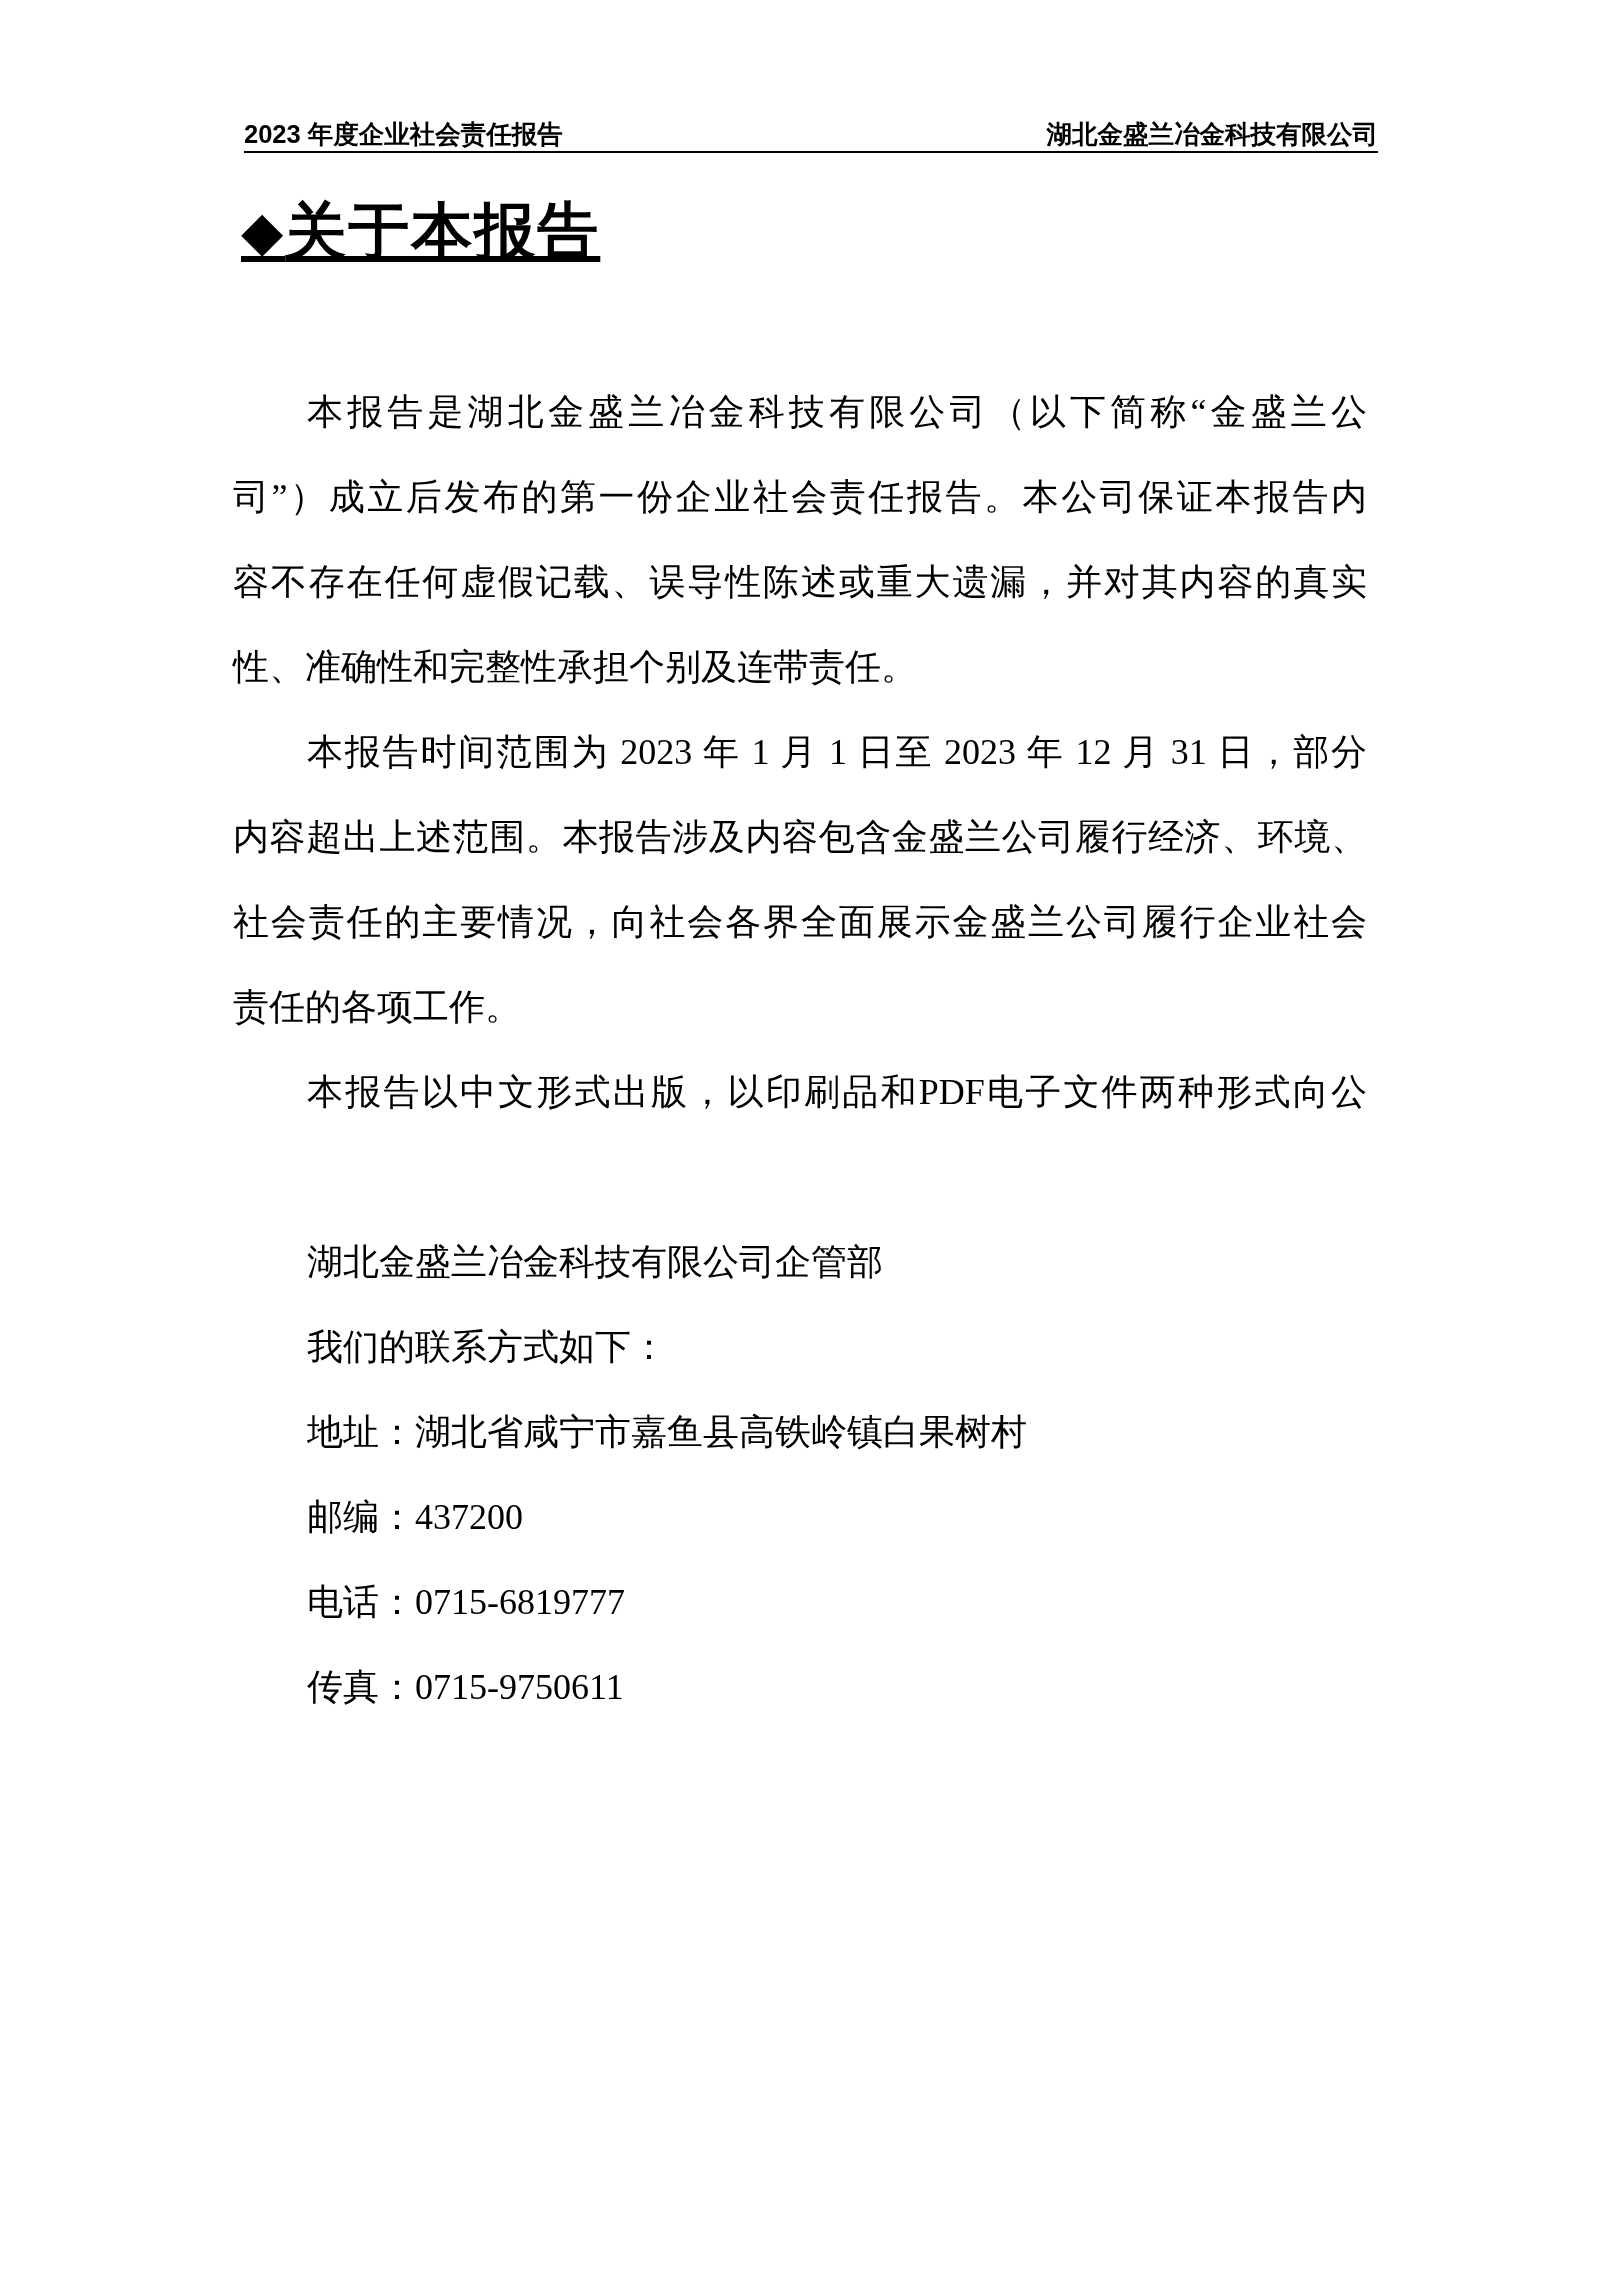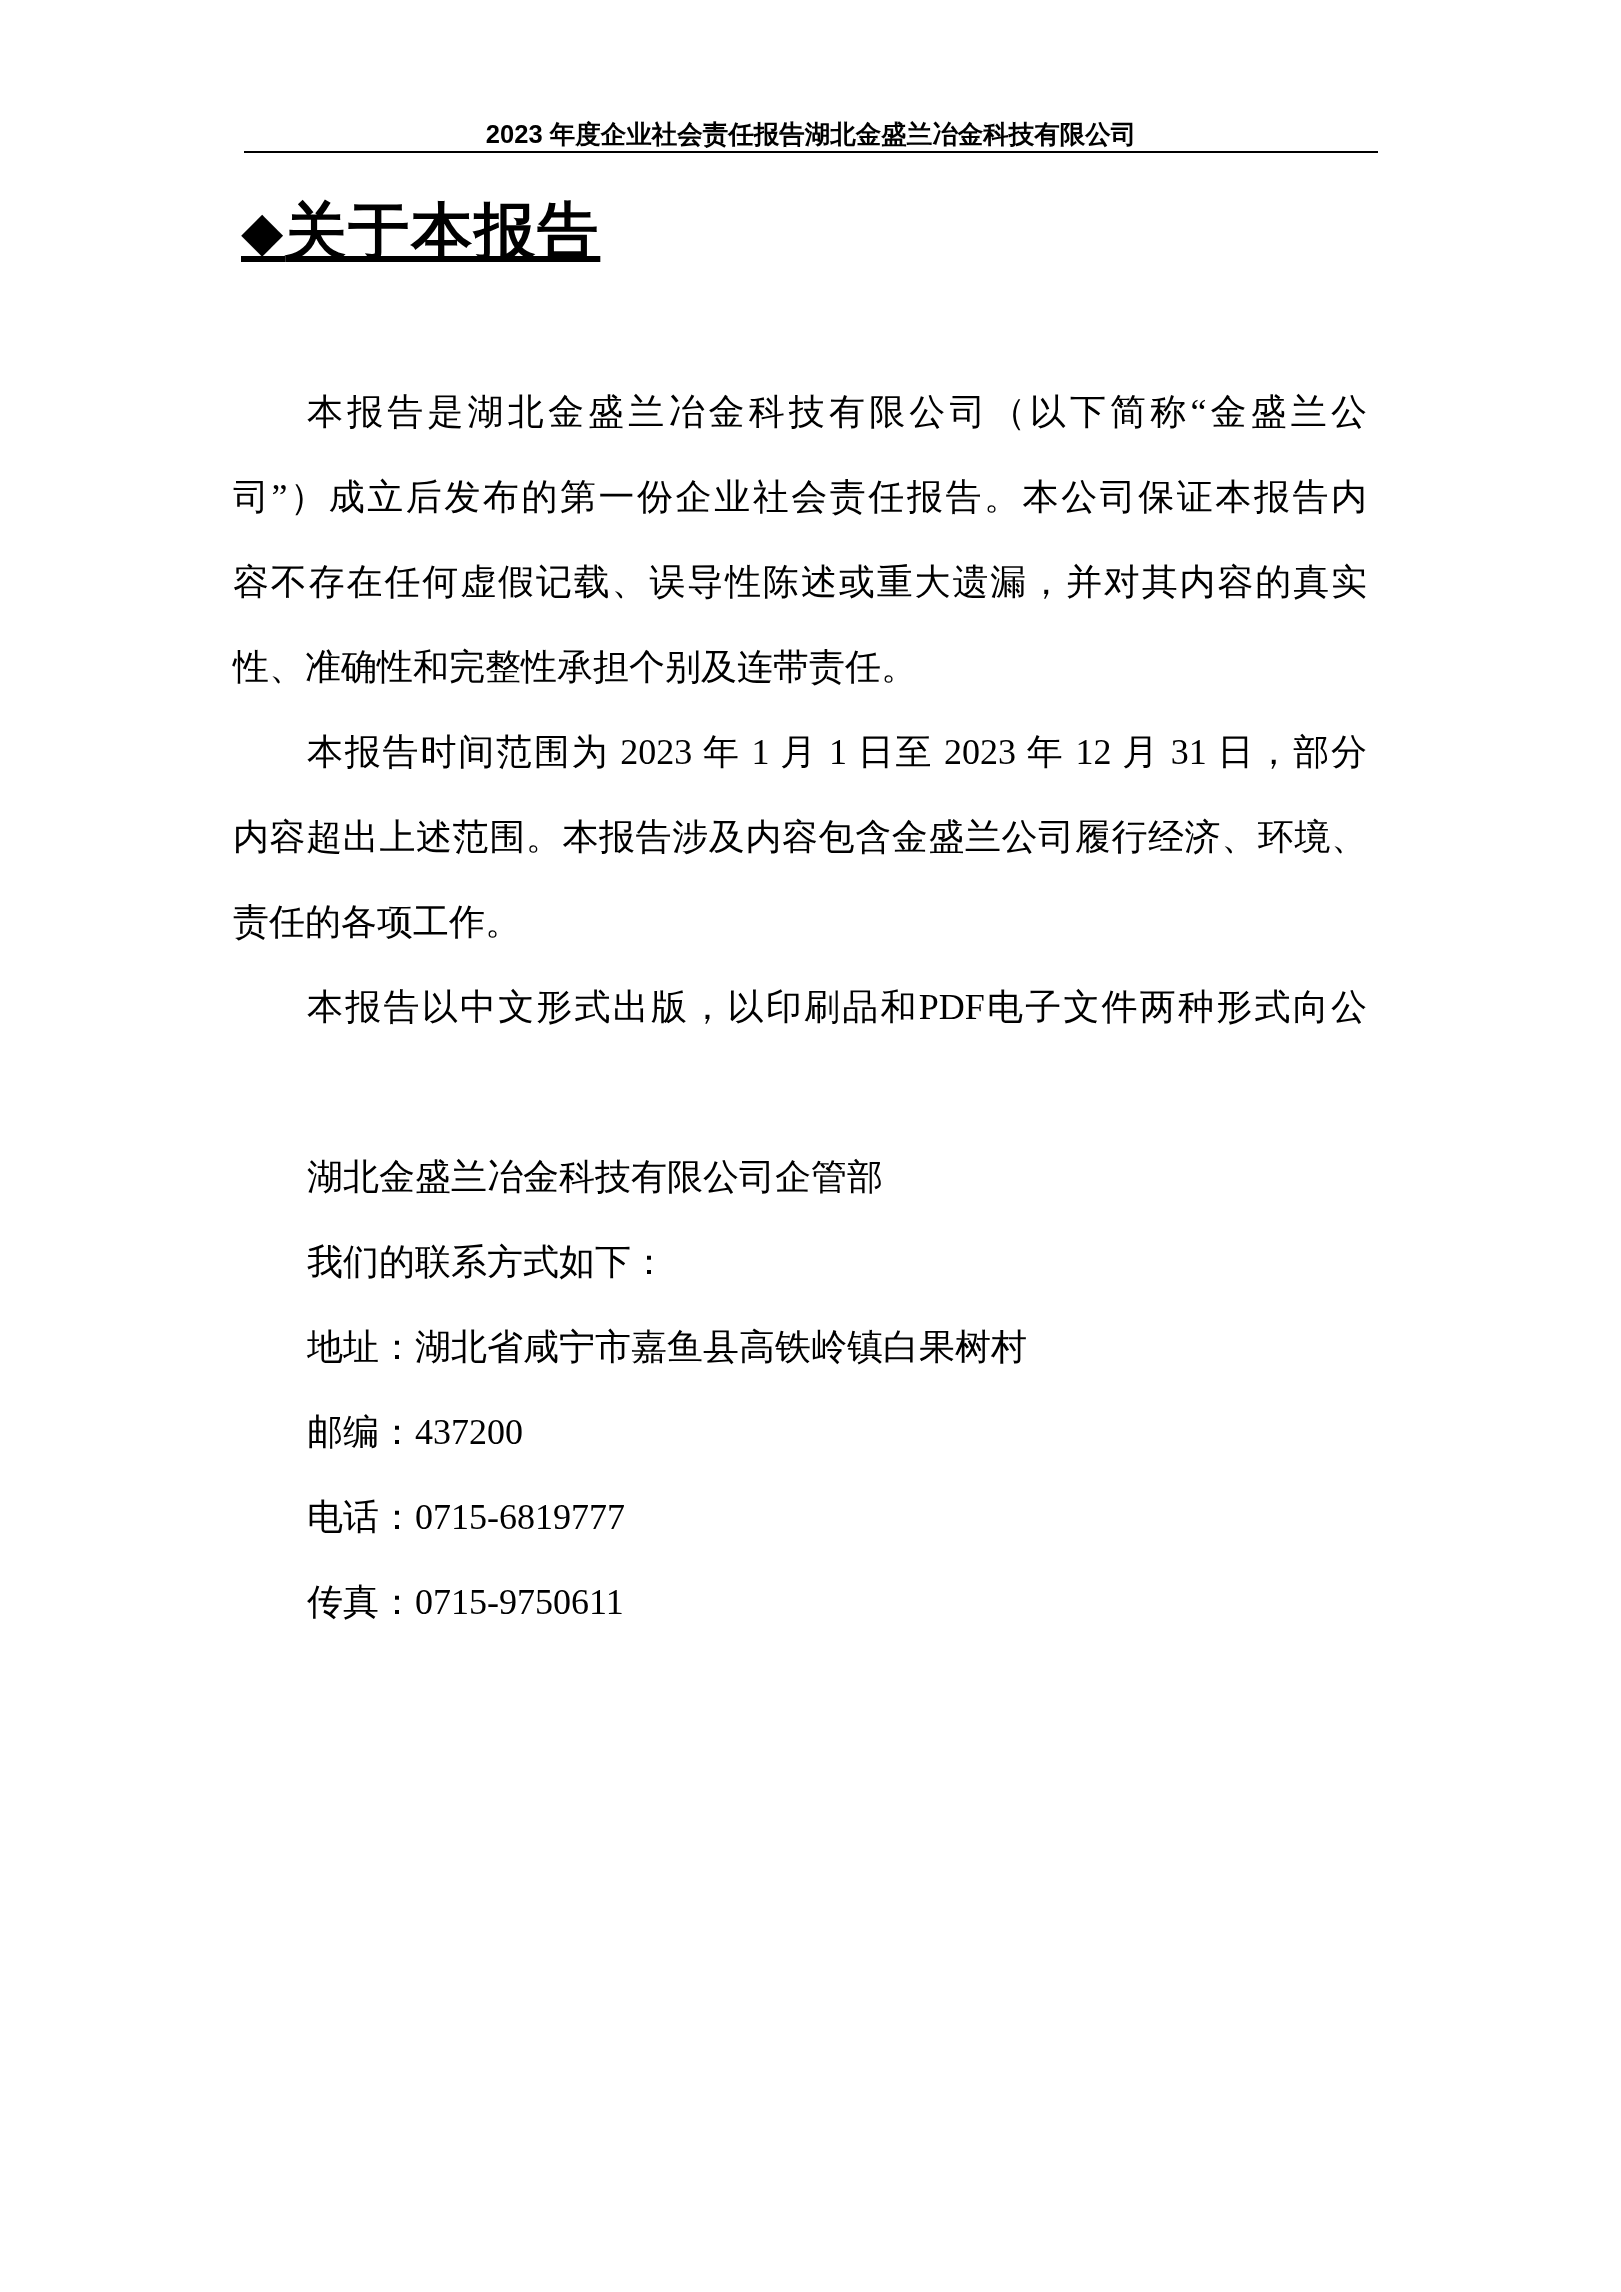--- a/index.html
+++ b/index.html
@@ -16,21 +16,21 @@
     font-family: "Liberation Serif", "DejaVu Serif", serif;
     overflow: hidden;
   }
   
   .header {
     position: absolute;
     left: 244px;
     top: 121px;
     width: 1134px;
     display: flex;
-    justify-content: center;
+    justify-content: space-between;
     align-items: flex-end;
     font-family: "Liberation Sans", "DejaVu Sans", sans-serif;
     font-weight: bold;
     font-size: 25.5px;
     line-height: 26.5px;
     padding-bottom: 3.9px;
     border-bottom: 2.9px solid #000000;
   }
   
   .title {
@@ -90,20 +90,21 @@
 
   <div class="body-block">
 
     <div class="line ind j">本报告是湖北金盛兰冶金科技有限公司（以下简称“金盛兰公</div>
     <div class="line j">司”）成立后发布的第一份企业社会责任报告。本公司保证本报告内</div>
     <div class="line j">容不存在任何虚假记载、误导性陈述或重大遗漏，并对其内容的真实</div>
     <div class="line">性、准确性和完整性承担个别及连带责任。</div>
 
     <div class="line ind j">本报告时间范围为 2023 年 1 月 1 日至 2023 年 12 月 31 日，部分</div>
     <div class="line j">内容超出上述范围。本报告涉及内容包含金盛兰公司履行经济、环境、</div>
+    <div class="line j">社会责任的主要情况，向社会各界全面展示金盛兰公司履行企业社会</div>
     <div class="line">责任的各项工作。</div>
 
     <div class="line ind j">本报告以中文形式出版，以印刷品和PDF电子文件两种形式向公</div>
 
     <div class="line blank"></div>
 
     <div class="line ind">湖北金盛兰冶金科技有限公司企管部</div>
     <div class="line ind">我们的联系方式如下：</div>
     <div class="line ind">地址：湖北省咸宁市嘉鱼县高铁岭镇白果树村</div>
     <div class="line ind">邮编：437200</div>

